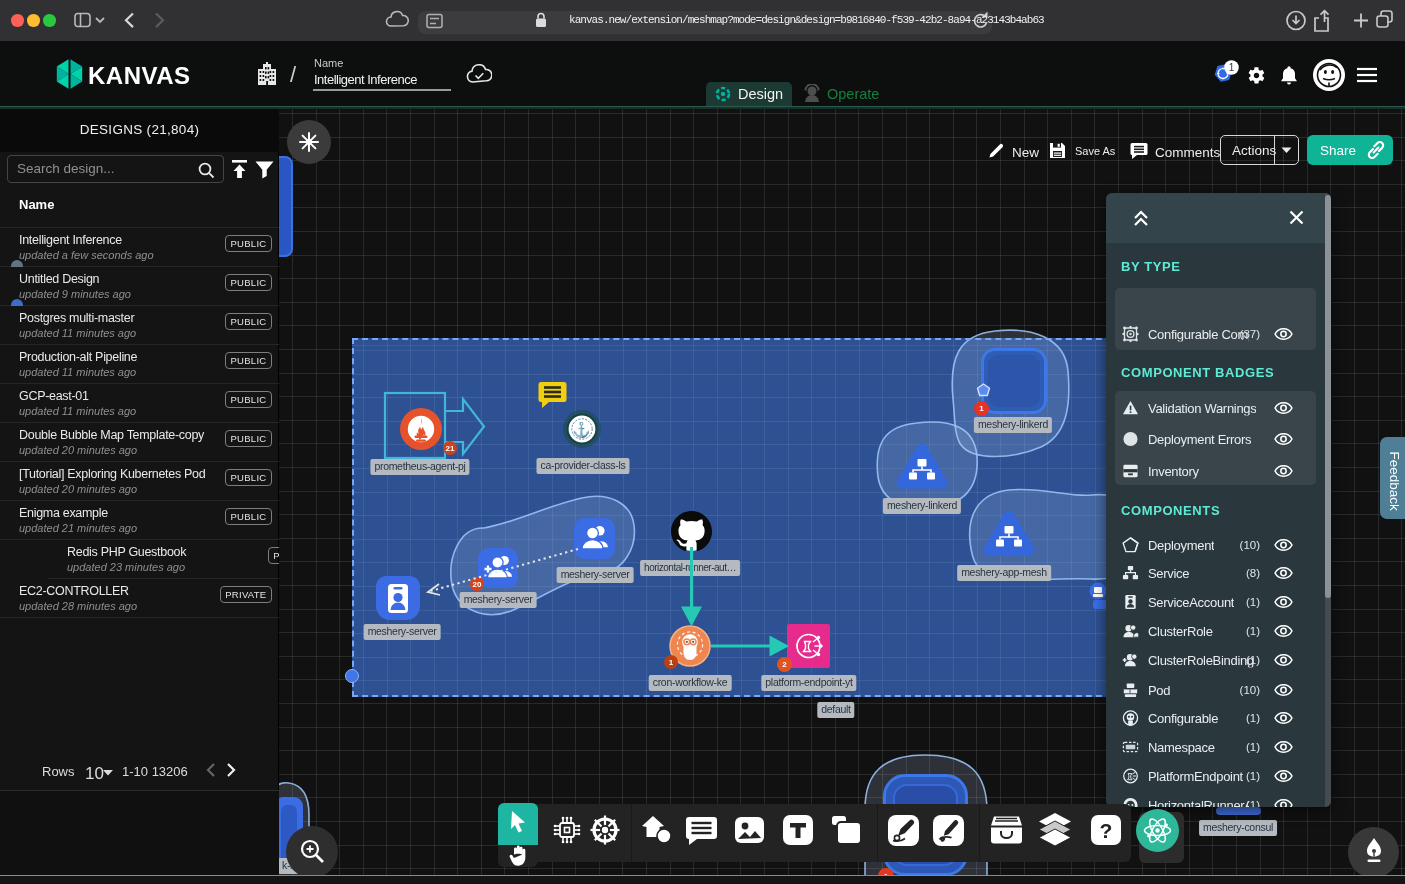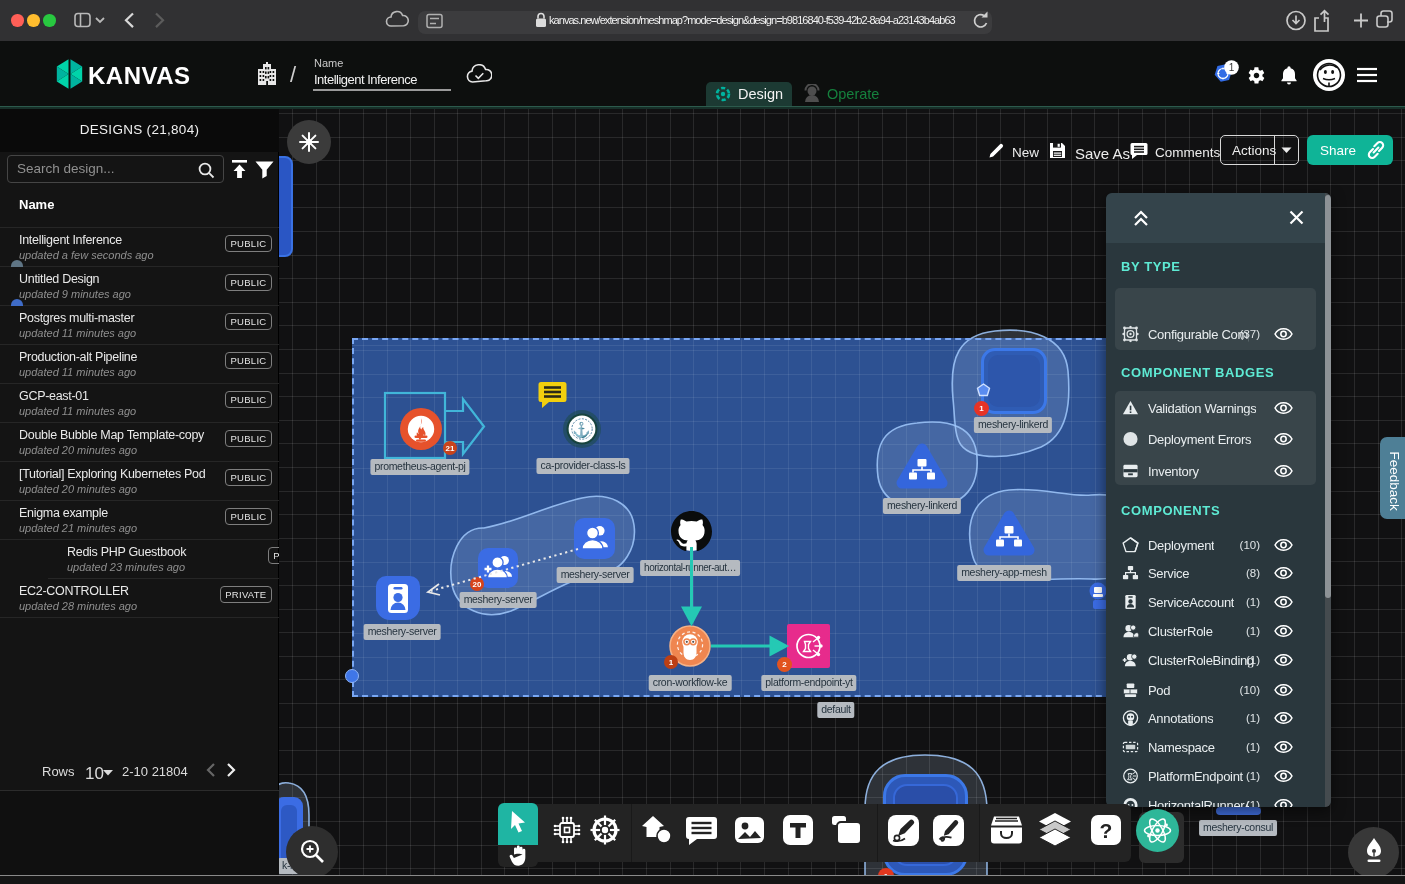--- a/index.html
+++ b/index.html
@@ -95,21 +95,21 @@
     <line x1="430" y1="18.5" x2="439" y2="18.5"></line>
     <line x1="430" y1="23.5" x2="436" y2="23.5"></line>
   </g>
   <g fill="#dcdcdc">
     <rect x="536" y="18.5" width="10" height="8.5" rx="1.5"></rect>
     <path d="M538 18.5 v-2 a3 3 0 0 1 6 0 v2" fill="none" stroke="#dcdcdc" stroke-width="1.6"></path>
   </g>
   <path d="M984 15.5 a6.2 6.2 0 1 0 2.5 7.5" fill="none" stroke="#cfcfcf" stroke-width="1.7"></path>
   <path d="M987.5 11.5 v6 h-6 z" fill="#cfcfcf"></path>
 </svg>
-<div class="abs curl" style="left:549px; top:14px;">kanvas.new/extension/meshmap?mode=design&amp;design=b9816840-f539-42b2-8a94-a23143b4ab63</div>
+<div class="abs curl" style="left:569px; top:14px;font-family:Liberation Mono, monospace;">kanvas.new/extension/meshmap?mode=design&amp;design=b9816840-f539-42b2-8a94-a23143b4ab63</div>
 
 <div class="abs" id="apphead"></div>
 <div class="abs" id="headline"></div>
 <svg class="abs" style="left:54px;top:57px;" width="145" height="37" viewBox="0 0 145 37">
 
   <g>
     <polygon points="14.5,17 14.5,2.2 2.8,9.5" fill="#00d3a9"></polygon>
     <polygon points="14.5,17 2.8,9.5 2.8,24.5" fill="#00b39f"></polygon>
     <polygon points="14.5,17 2.8,24.5 14.5,31.8" fill="#00d3a9"></polygon>
     <polygon points="16.5,17 16.5,2.2 28.2,9.5" fill="#00b39f"></polygon>
@@ -284,21 +284,21 @@
   </div>
 
   <div style="position:absolute;left:11px;top:151px;width:12px;height:7px;border-radius:6px 6px 0 0;background:#5f7585;"></div>
   <div style="position:absolute;left:11px;top:190px;width:12px;height:7px;border-radius:6px 6px 0 0;background:#3f6cc8;"></div>
   <div id="pager">
     <div style="position:absolute;left:42px;top:655px;color:#dcdcdc;font-size:13px;">Rows</div>
     <div style="position:absolute;left:85px;top:655px;color:#dcdcdc;font-size:17px;">10</div>
     <svg style="position:absolute;left:102px;top:660px;" width="12" height="8">
         <path d="M1 1 l5 5.5 l5 -5.5 z" fill="#dcdcdc"></path>
       </svg>
-    <div style="position:absolute;left:122px;top:655px;color:#dcdcdc;font-size:13px;">2-10 21804</div>
+    <div style="position:absolute;left:122px;top:655px;color:#dcdcdc;font-size:13px;">1-10 13206</div>
     <svg style="position:absolute;left:205px;top:654px;" width="12" height="14">
         <path d="M9 1 l-6 6 l6 6" stroke="#666" stroke-width="2.2" fill="none"></path>
       </svg>
     <svg style="position:absolute;left:225px;top:654px;" width="12" height="14">
         <path d="M3 1 l6 6 l-6 6" stroke="#eee" stroke-width="2.2" fill="none"></path>
       </svg>
     <div style="position:absolute;left:0;top:681px;width:279px;height:1px;background:#2c2c2c;"></div>
     <div style="position:absolute;left:0;top:682px;width:279px;height:93px;background:#101010;"></div>
   </div>
 </div>
@@ -514,21 +514,21 @@
     </svg>
     <div class="abs" style="left:733px;top:36px;color:#ececec;font-size:13.5px;">New</div>
     <svg class="abs" style="left:770px;top:33px;" width="17" height="17" viewBox="0 0 17 17">
       <path d="M1 1 h12 l3 3 v12 h-15 z" fill="#fff"></path>
       <rect x="4" y="9" width="9" height="6" fill="#1a1a1a"></rect>
       <rect x="4.8" y="10.5" width="7.4" height="1.2" fill="#fff"></rect>
       <rect x="4.8" y="12.7" width="7.4" height="1.2" fill="#fff"></rect>
       <rect x="4" y="1" width="8" height="4.6" fill="#1a1a1a"></rect>
       <rect x="8.6" y="1.8" width="2.2" height="3" fill="#fff"></rect>
     </svg>
-    <div class="abs" style="left:796px;top:36px;color:#ececec;font-size:15px;">Save As</div>
+    <div class="abs" style="left:796px;top:36px;color:#ececec;font-size:11px;">Save As</div>
     <svg class="abs" style="left:851px;top:33px;" width="18" height="17" viewBox="0 0 18 17">
       <path d="M2 1 h14 a1.5 1.5 0 0 1 1.5 1.5 v9 a1.5 1.5 0 0 1 -1.5 1.5 h-9 l-5 4 v-4 h-0 a1.5 1.5 0 0 1 -1.5 -1.5 v-9 A1.5 1.5 0 0 1 2 1 z" fill="#fff"></path>
       <g stroke="#1a1a1a" stroke-width="1.6">
           <line x1="4" y1="4.6" x2="14" y2="4.6"></line>
           <line x1="4" y1="7.3" x2="14" y2="7.3"></line>
           <line x1="4" y1="10" x2="14" y2="10"></line>
         </g>
     </svg>
     <div class="abs" style="left:876px;top:36px;color:#ececec;font-size:13.5px;">Comments</div>
     <div class="abs" style="left:941px;top:26px;width:79px;height:30px;border:1.3px solid #d8d8d8;border-radius:5px;"></div>
@@ -719,21 +719,21 @@
           </svg>
       </div>
       <div class="prow" style="top:510px;">
         <svg class="picon" viewBox="0 0 18 18">
             <circle cx="9" cy="9" r="7.5" fill="none" stroke="#e8edef" stroke-width="1.4"></circle>
             <circle cx="9" cy="8" r="4" fill="#e8edef"></circle>
             <circle cx="7.4" cy="7.6" r="1.1" fill="#2a373d"></circle>
             <circle cx="10.6" cy="7.6" r="1.1" fill="#2a373d"></circle>
             <path d="M6.5 12 h5 v3 a2.5 2.5 0 0 1 -5 0 z" fill="#e8edef"></path>
           </svg>
-        <span class="pname">Annotations</span>
+        <span class="pname">Configurable</span>
           <span class="pcount">(1)</span>
         <svg class="peye" viewBox="0 0 22 22">
             <path d="M11 5 C6 5 2.4 8.6 1.2 11 C2.4 13.4 6 17 11 17 C16 17 19.6 13.4 20.8 11 C19.6 8.6 16 5 11 5 Z" fill="none" stroke="#fff" stroke-width="1.8"></path>
             <circle cx="11" cy="11" r="3.1" fill="none" stroke="#fff" stroke-width="1.8"></circle>
           </svg>
       </div>
       <div class="prow" style="top:539px;">
         <svg class="picon" viewBox="0 0 18 18">
             <rect x="1.5" y="4" width="15" height="10" rx="1.5" fill="none" stroke="#e8edef" stroke-width="1.3" stroke-dasharray="2.6 1.8"></rect>
             <rect x="4" y="6.5" width="10" height="5" rx="1" fill="#e8edef" opacity="0.85"></rect>

